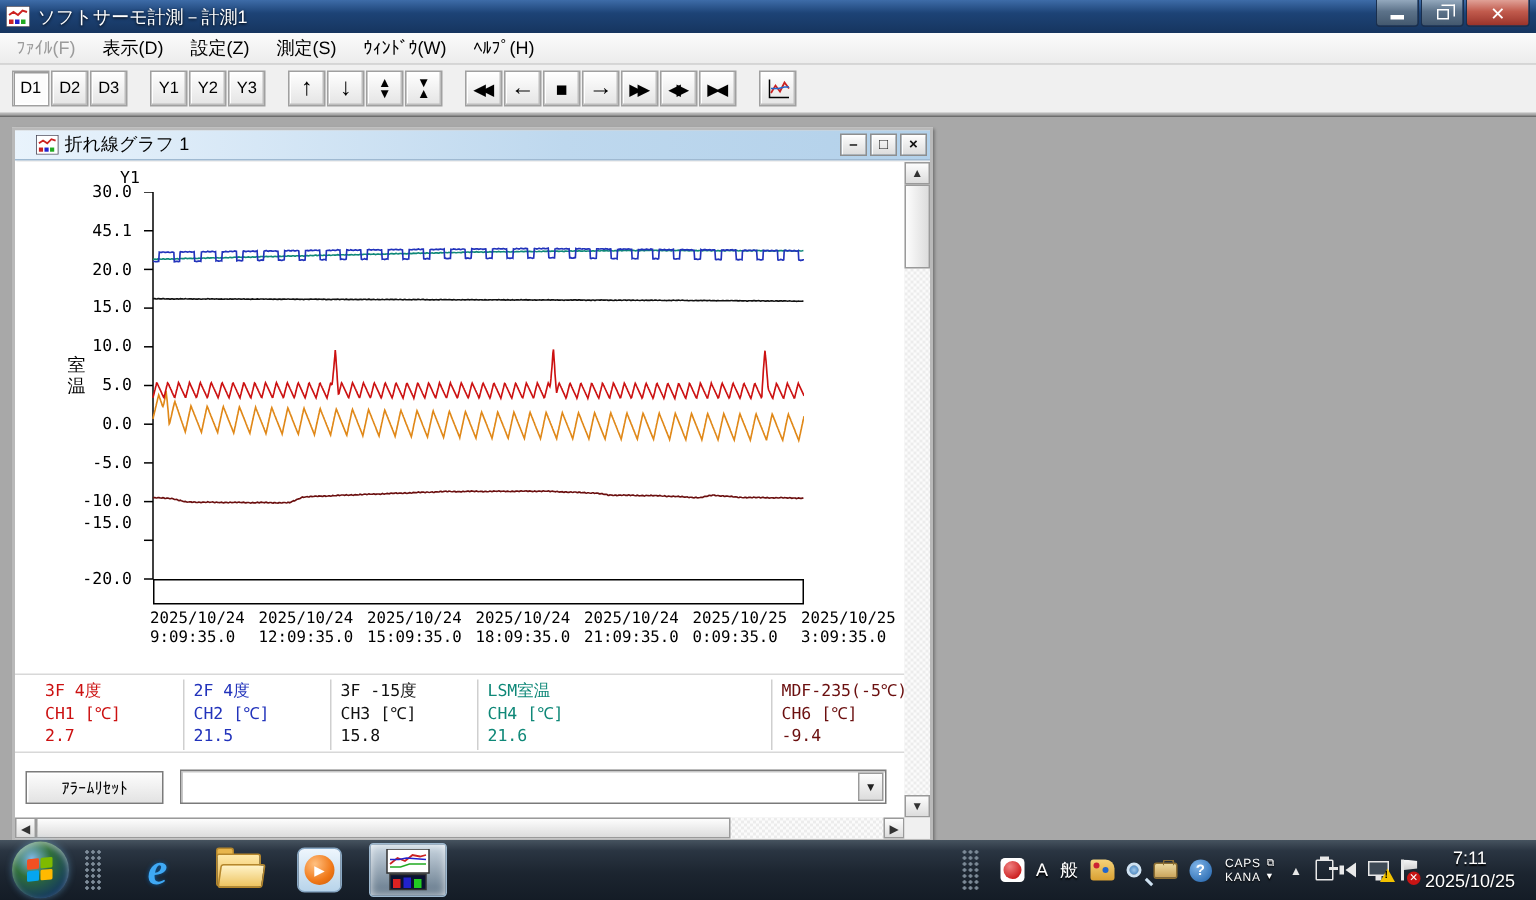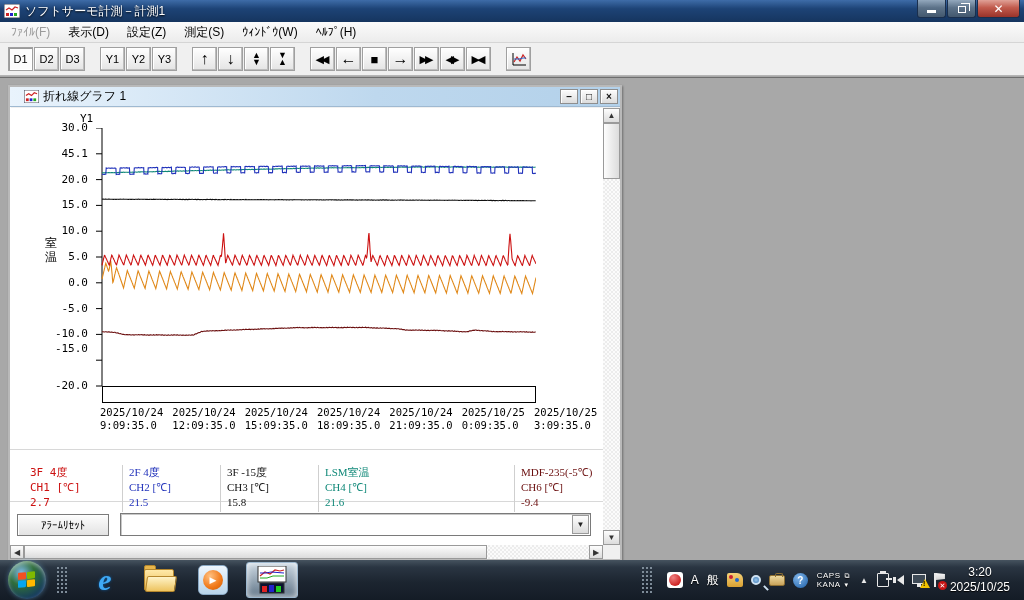--- a/index.html
+++ b/index.html
@@ -75,22 +75,22 @@
   #plot-svg { position:absolute; left:84px; top:20px; }
   #range-box { position:absolute; left:92px; top:278px; width:434px; height:17px;
     border:1px solid #000; background:#fff; }
   .x-tick-label { position:absolute; top:298px; width:80px;
     font-family:"DejaVu Sans Mono",monospace; font-size:10.5px; color:#000; line-height:13px; white-space:pre; }
 
   #legend { position:absolute; left:0; top:341px; right:0; height:53px;
     border-top:1px solid #d8d8d8; border-bottom:1px solid #d8d8d8; background:#fff; }
   .legend-col { position:absolute; top:3px; width:97px; height:47px; padding-left:6px;
     font-family:"DejaVu Sans Mono",monospace; font-size:11px; line-height:15px;
-    white-space:nowrap; overflow:hidden;margin-top:12px; }
-  .legend-col.sep { border-left:1px solid #cfcfcf;font-family:Liberation Serif, serif; }
+    white-space:nowrap; overflow:hidden; }
+  .legend-col.sep { border-left:1px solid #cfcfcf; }
 
   #alarm-row { position:absolute; left:0; top:402px; right:0; height:30px; }
   #alarm-btn { position:absolute; left:7px; top:4px; width:92px; height:22px;
     background:linear-gradient(180deg,#fdfdfd,#e3e3e3); border:1px solid #7b7b7b;
     box-shadow:inset 1px 1px 0 #fff; font-size:11px; color:#000;
     display:flex; align-items:center; justify-content:center; }
   #alarm-combo { position:absolute; left:110px; top:3px; right:12px; height:23px;
     background:#fff; border:1px solid #7a7a7a; box-shadow:inset 1px 1px 0 #c8c8c8; }
   #alarm-combo input { position:absolute; left:2px; top:2px; right:20px; bottom:2px;
     border:none; outline:none; font-size:11px; }
@@ -480,17 +480,17 @@
     <div id="hidden-icons">▲</div>
     <div class="tray-ico" id="clip-icon"></div>
     <div class="tray-ico" id="speaker-icon"></div>
     <div class="tray-ico" id="net-icon">
         <div class="warn"></div>
       </div>
     <div class="tray-ico" id="flag-icon">
         <div class="err">✕</div>
       </div>
     <div id="clock">
-      <div>3:20</div>
+      <div>7:11</div>
       <div>2025/10/25</div>
     </div>
   </div>
 </div>
 
 </body></html>

